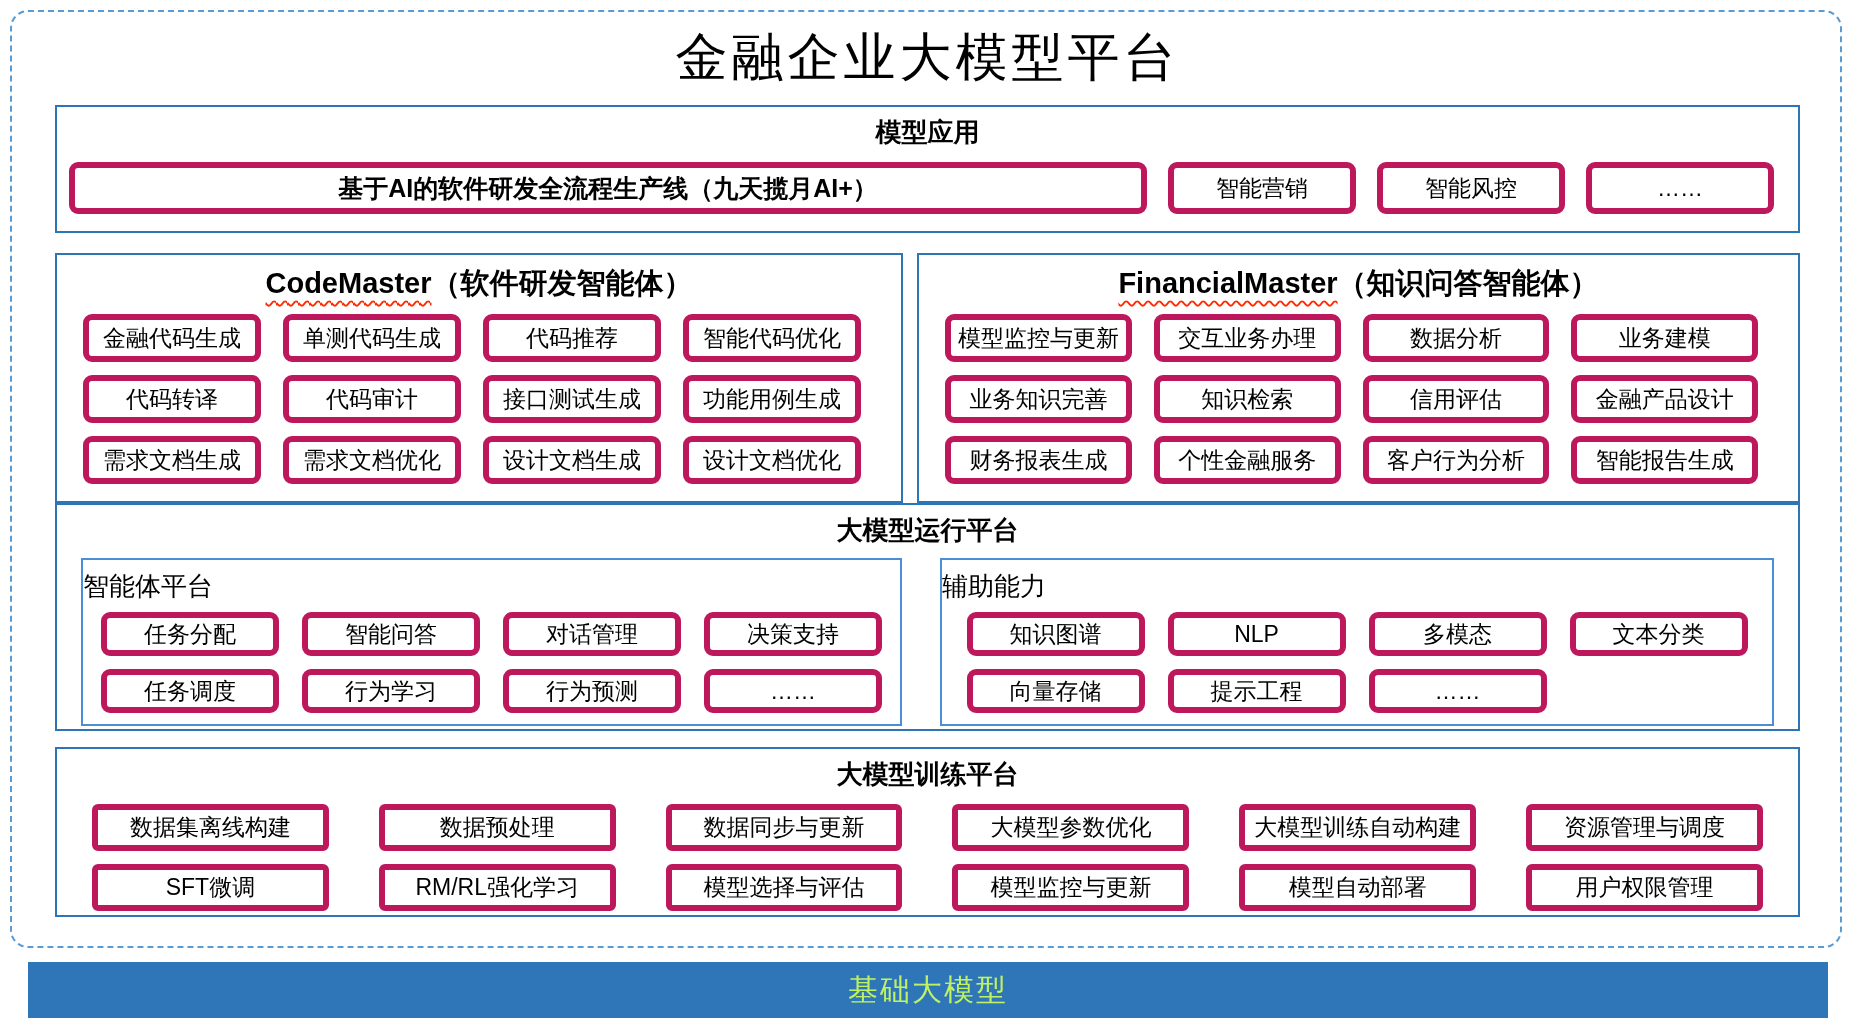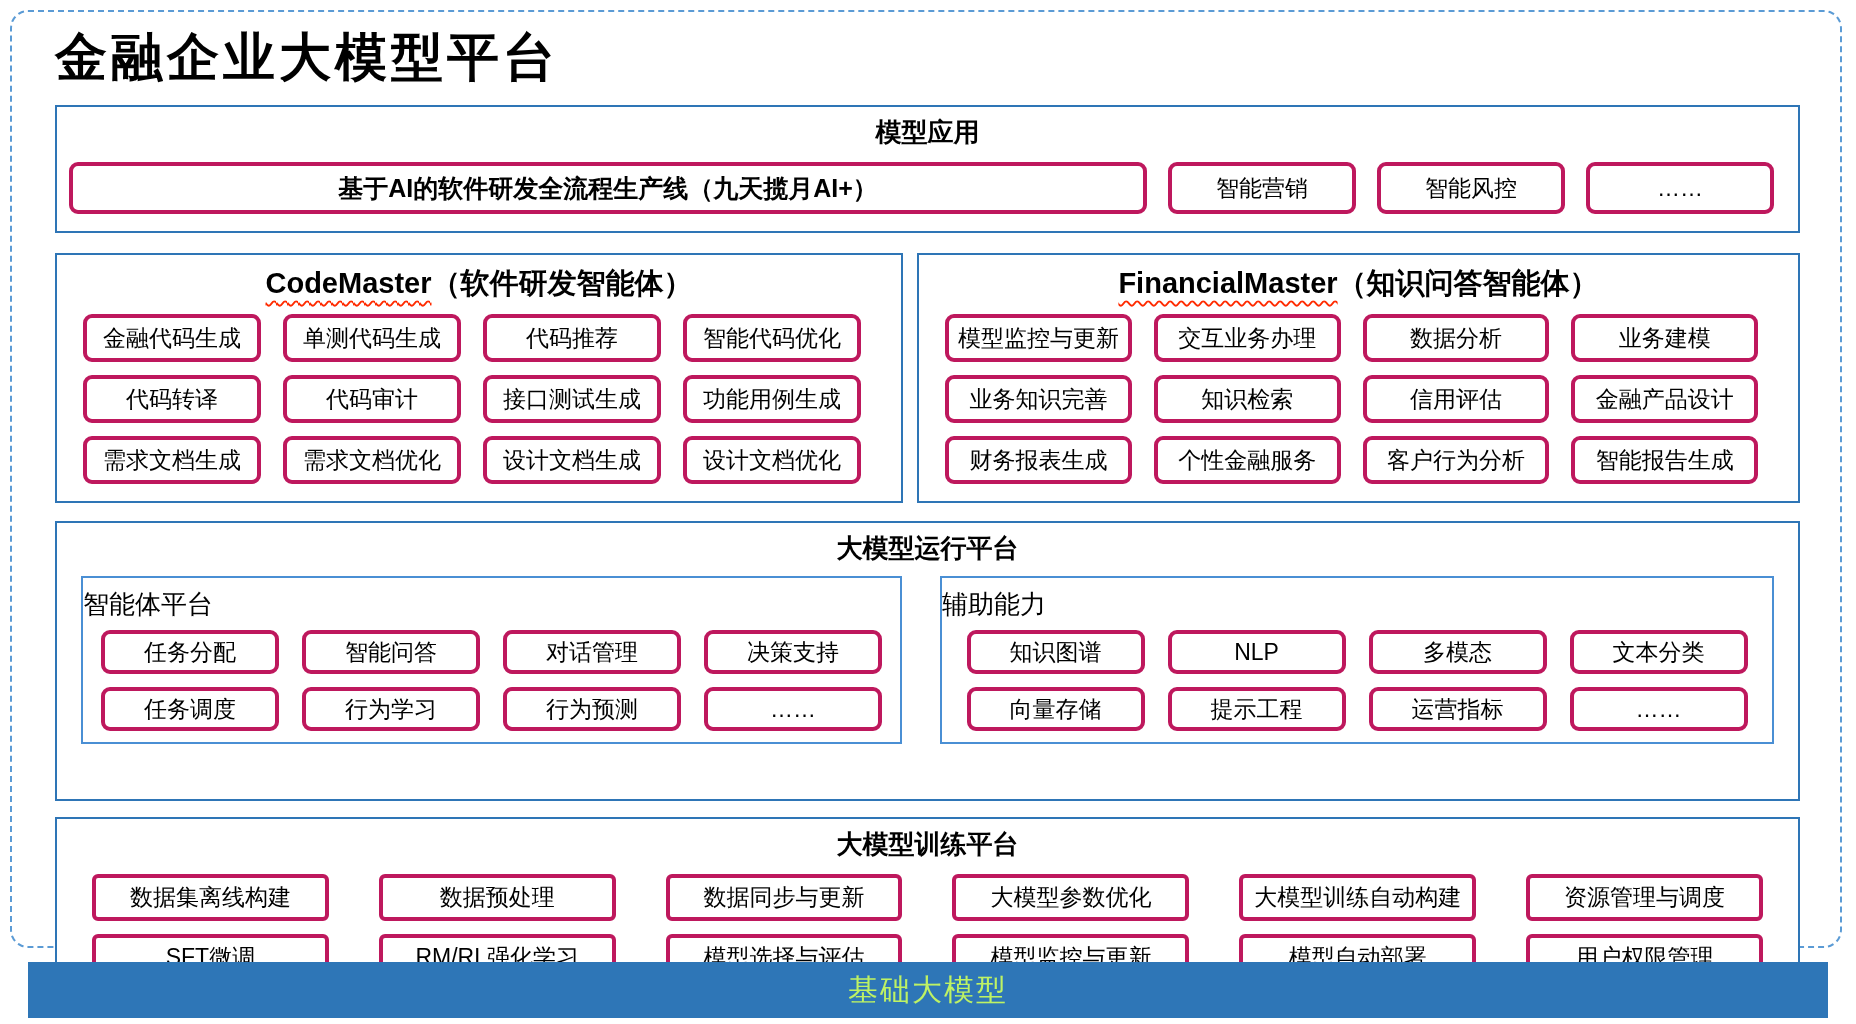--- a/index.html
+++ b/index.html
@@ -13,34 +13,34 @@
 
   .dashed-frame {
     position: absolute; left: 10px; top: 10px; width: 1832px; height: 938px;
     border: 2px dashed #5b9bd5; border-radius: 18px;
     box-sizing: border-box; pointer-events: none;
   }
 
   .content { position: absolute; left: 55px; top: 0; width: 1745px; }
 
   .title {
-    margin: 26px 0 0 0; text-align: left;
+    margin: 26px 0 0 0; text-align: center;
     font-family: "DejaVu Serif", "Liberation Serif", serif;
-    font-weight: bold; font-size: 52px; line-height: 1.2; letter-spacing: 4px;
+    font-weight: normal; font-size: 52px; line-height: 1.2; letter-spacing: 4px;
   }
 
   .sec {
     border: 2px solid #2e75b6; background: #fff; box-sizing: border-box;
   }
   .sec-header {
     text-align: center; font-weight: bold; font-size: 26px; padding-top: 8px;
   }
 
   .box {
-    border: 4px solid #be185d; border-radius: 9px; background: #fff;
+    border: 6px solid #be185d; border-radius: 9px; background: #fff;
     display: flex; align-items: center; justify-content: center;
     font-size: 23px; text-align: center; box-sizing: border-box;
     white-space: nowrap;
   }
 
   
   .s1 { margin-top: 17px; height: 128px; }
   .s1-row { display: flex; align-items: center; padding: 12px 12px 0 12px; gap: 21px; }
   .s1-row .box { height: 52px; }
   .box-big { width: 1078px; font-weight: bold; font-size: 25px; }
@@ -60,21 +60,21 @@
     text-decoration-color: #ff2a00; text-decoration-thickness: 2px;
     text-underline-offset: 7px;
   }
   .grid4 {
     display: grid; grid-template-columns: repeat(4, 1fr);
     gap: 13px 22px; padding: 10px 40px 14px 26px;
   }
   .grid4 .box { height: 48px; }
 
   
-  .s3 { margin-top: 18px; height: 280px; }
+  .s3 { height: 228px; }
   .runtime-panels { display: flex; gap: 38px; padding: 10px 24px 0 24px; }
   .inner-panel {
     border: 2px solid #4a8fd4; box-sizing: border-box; height: 168px; background: #fff;
   }
   .inner-panel.left { width: 832px; }
   .inner-panel.right { width: 845px; }
   .inner-header { text-align: left; font-size: 26px; font-weight: normal; padding-top: 9px; }
   .grid4b {
     display: grid; grid-template-columns: repeat(4, 178px);
     gap: 13px 23px; justify-content: center; padding-top: 8px;
@@ -176,21 +176,20 @@
         </div>
         <div class="inner-panel right">
           <div class="inner-header">辅助能力</div>
           <div class="grid4b">
             <div class="box">知识图谱</div>
             <div class="box">NLP</div>
             <div class="box">多模态</div>
             <div class="box">文本分类</div>
             <div class="box">向量存储</div>
             <div class="box">提示工程</div>
-            <div class="box">运营指标</div>
             <div class="box">……</div>
           </div>
         </div>
       </div>
     </section>
 
     <section class="sec s4">
       <div class="sec-header">大模型训练平台</div>
       <div class="grid6">
         <div class="box">数据集离线构建</div>

